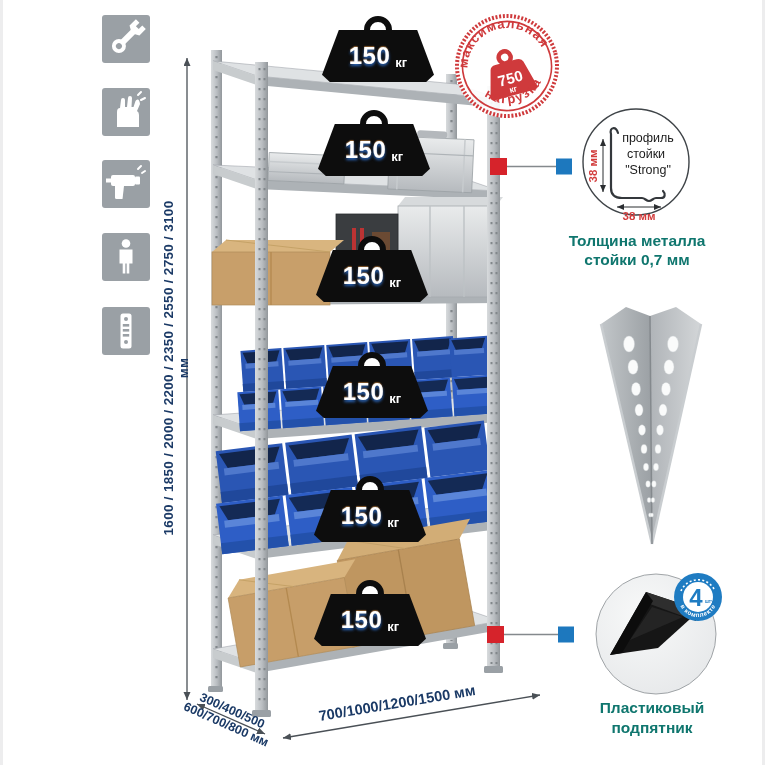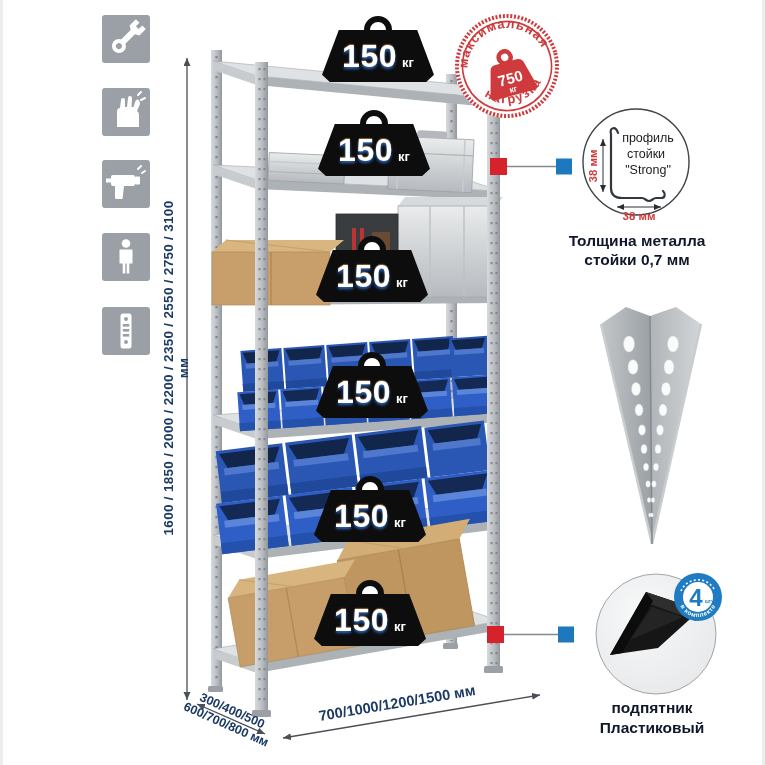--- a/index.html
+++ b/index.html
@@ -24,26 +24,26 @@
   .width-label{left:292px;top:695px;width:210px;text-align:center;font-size:14.5px;
     transform:rotate(-9.5deg);transform-origin:center;}
 
   
   .weight-badge{position:absolute;width:112px;height:52px;z-index:3;}
   .wb-ring{position:absolute;left:50%;top:-14px;width:16px;height:16px;border:6px solid #0d0d0d;
     border-radius:50%;transform:translateX(-50%);background:#fff;}
   .wb-body{position:absolute;left:0;top:0;right:0;bottom:0;background:#0d0d0d;
     clip-path:polygon(15% 0,85% 0,100% 86%,93% 100%,7% 100%,0 86%);
     display:flex;align-items:center;justify-content:center;color:#fff;}
-  .wb-value{font-size:32px;font-weight:bold;letter-spacing:.5px;
+  .wb-value{font-size:24px;font-weight:bold;letter-spacing:.5px;
     text-shadow:0 2px 3px rgba(46,110,200,.95),0 -1px 1px rgba(235,150,60,.55);}
   .wb-unit{font-size:13px;font-weight:bold;margin:12px 0 0 5px;}
 
   
-  .caption{color:#0f172a;font-weight:700;text-align:center;font-size:15.5px;line-height:19px;}
+  .caption{color:#0f766e;font-weight:700;text-align:center;font-size:15.5px;line-height:19px;}
   .caption-profile{left:552px;top:231px;width:170px;}
   .caption-foot{left:567px;top:698px;width:170px;line-height:20px;}
 </style>
 </head>
 <body>
 
 <div class="canvas">
 
   <svg class="scene" width="765" height="765" viewBox="0 0 765 765">
     <defs>
@@ -486,17 +486,17 @@
         <span class="wb-value">150</span>
         <span class="wb-unit">кг</span>
       </div>
   </div>
 
   <div class="overlay caption caption-profile">
     <div>Толщина металла</div>
     <div>стойки 0,7 мм</div>
   </div>
   <div class="overlay caption caption-foot">
+    <div>Пластиковый</div>
     <div>подпятник</div>
-    <div>Пластиковый</div>
   </div>
 
 </div>
 
 </body></html>

